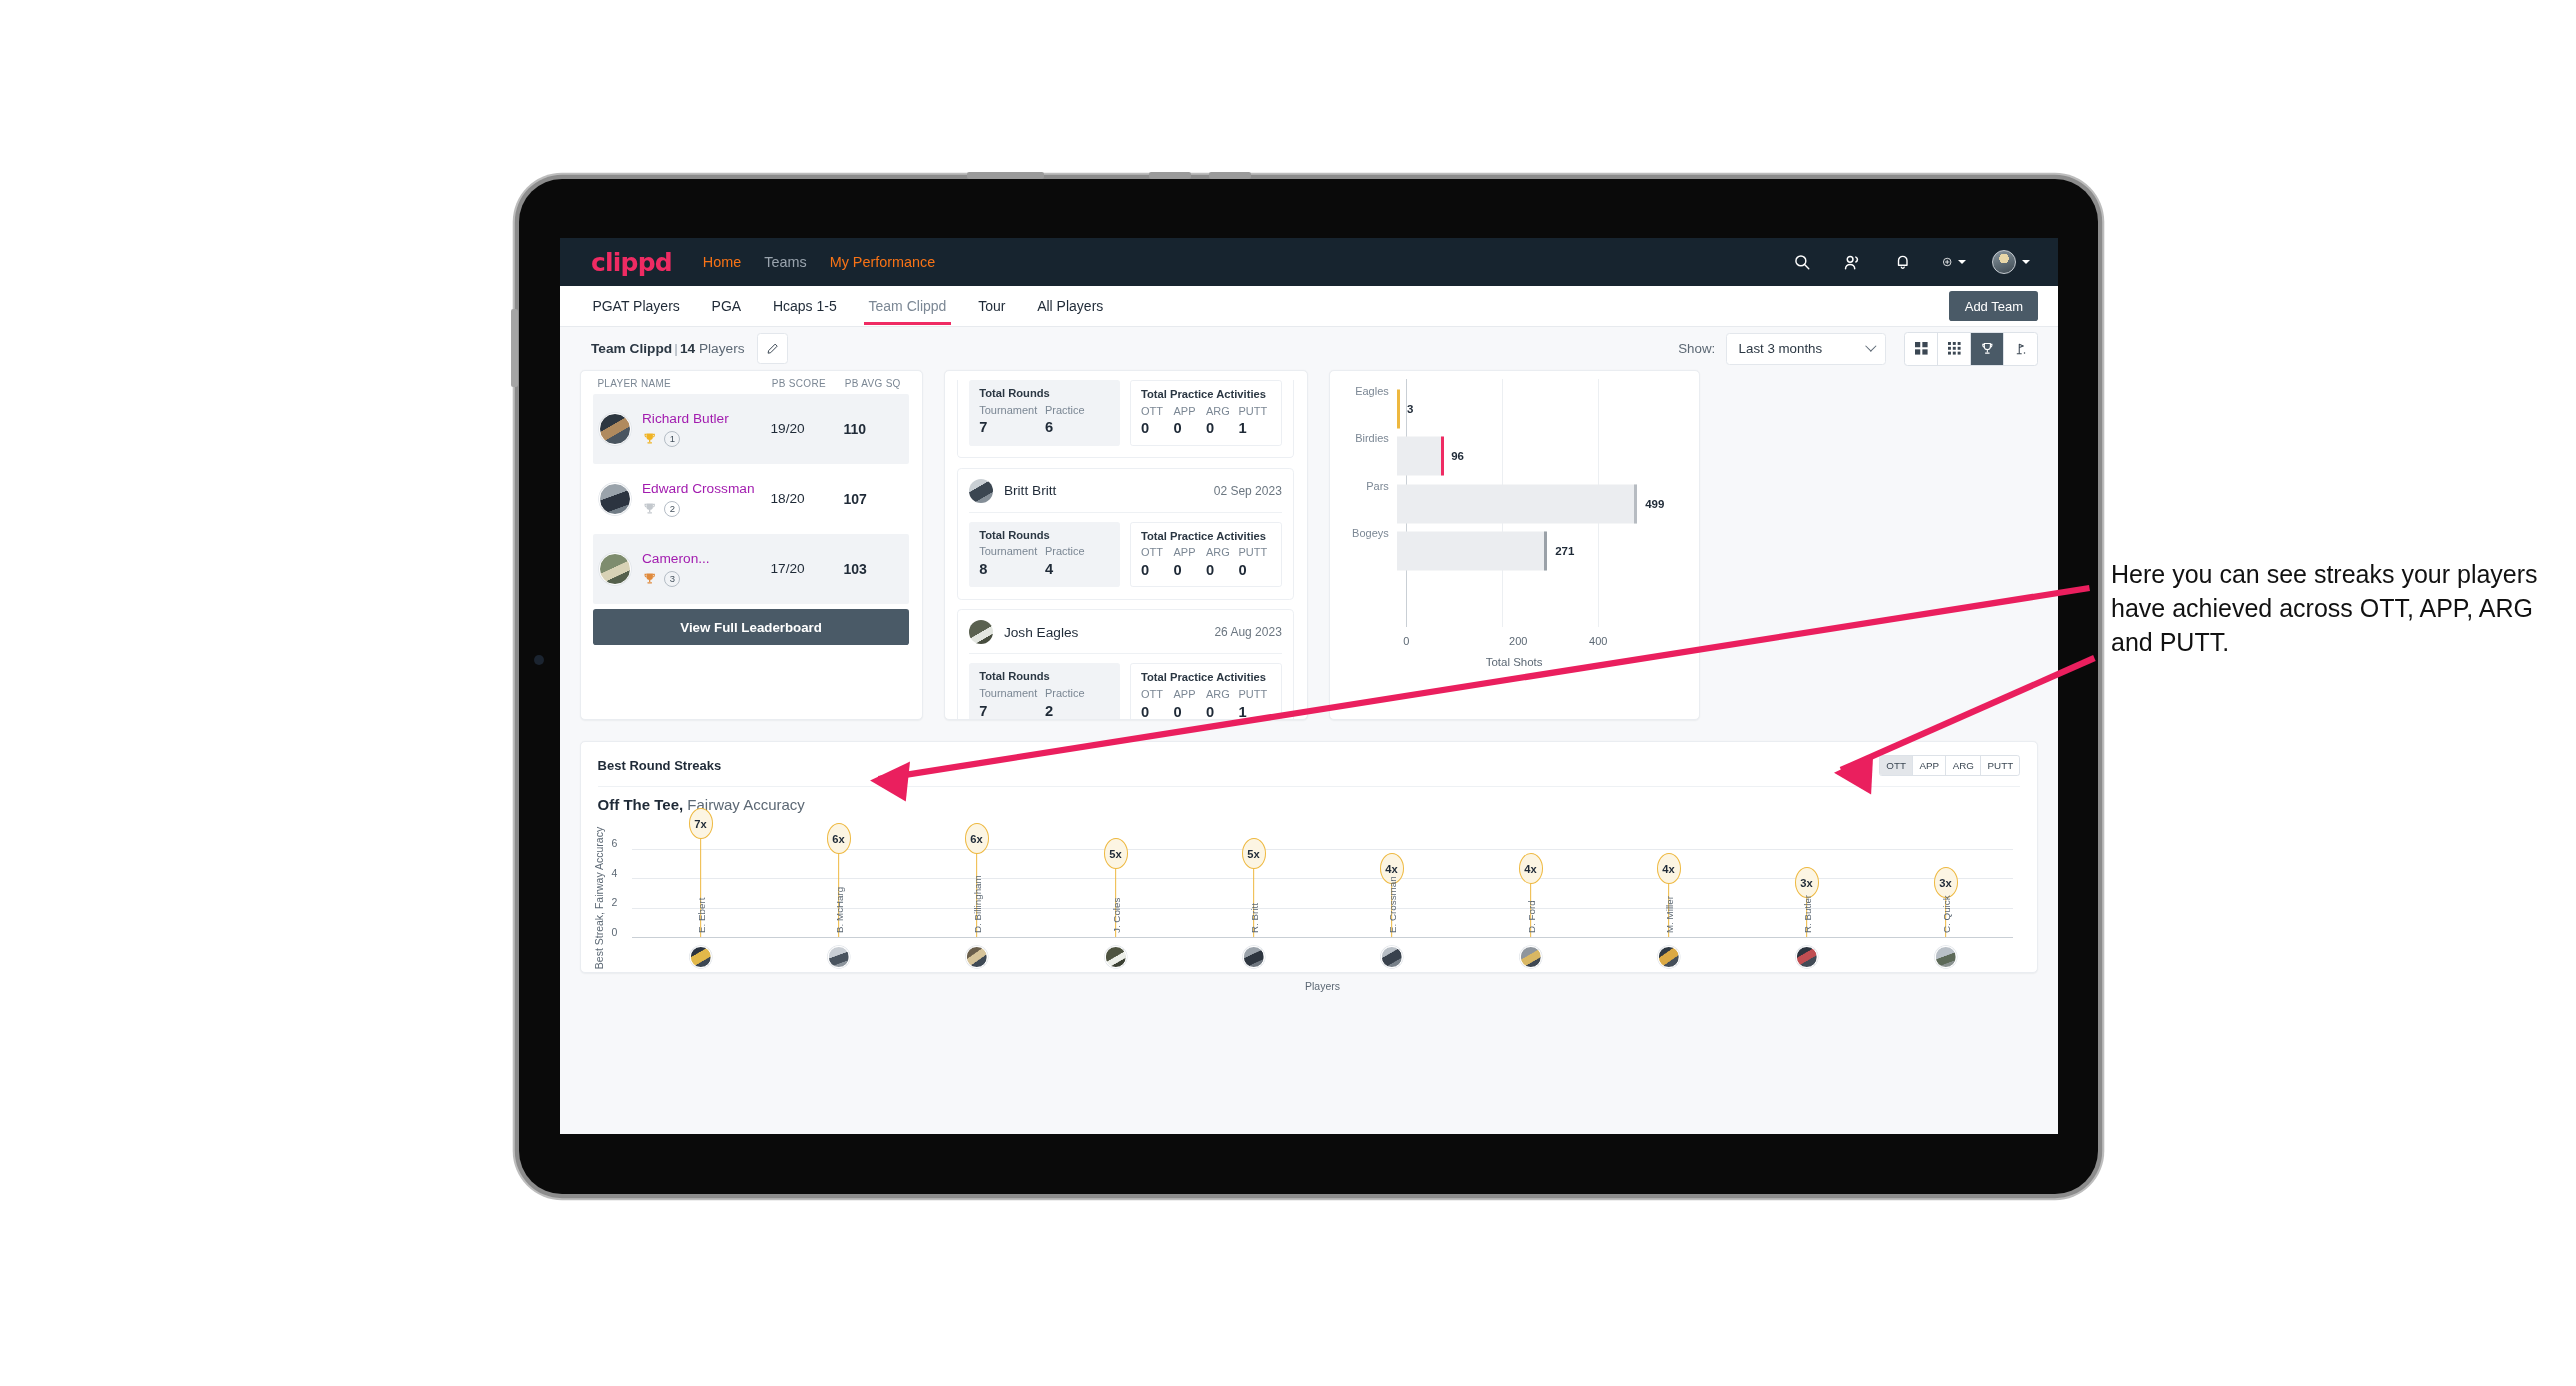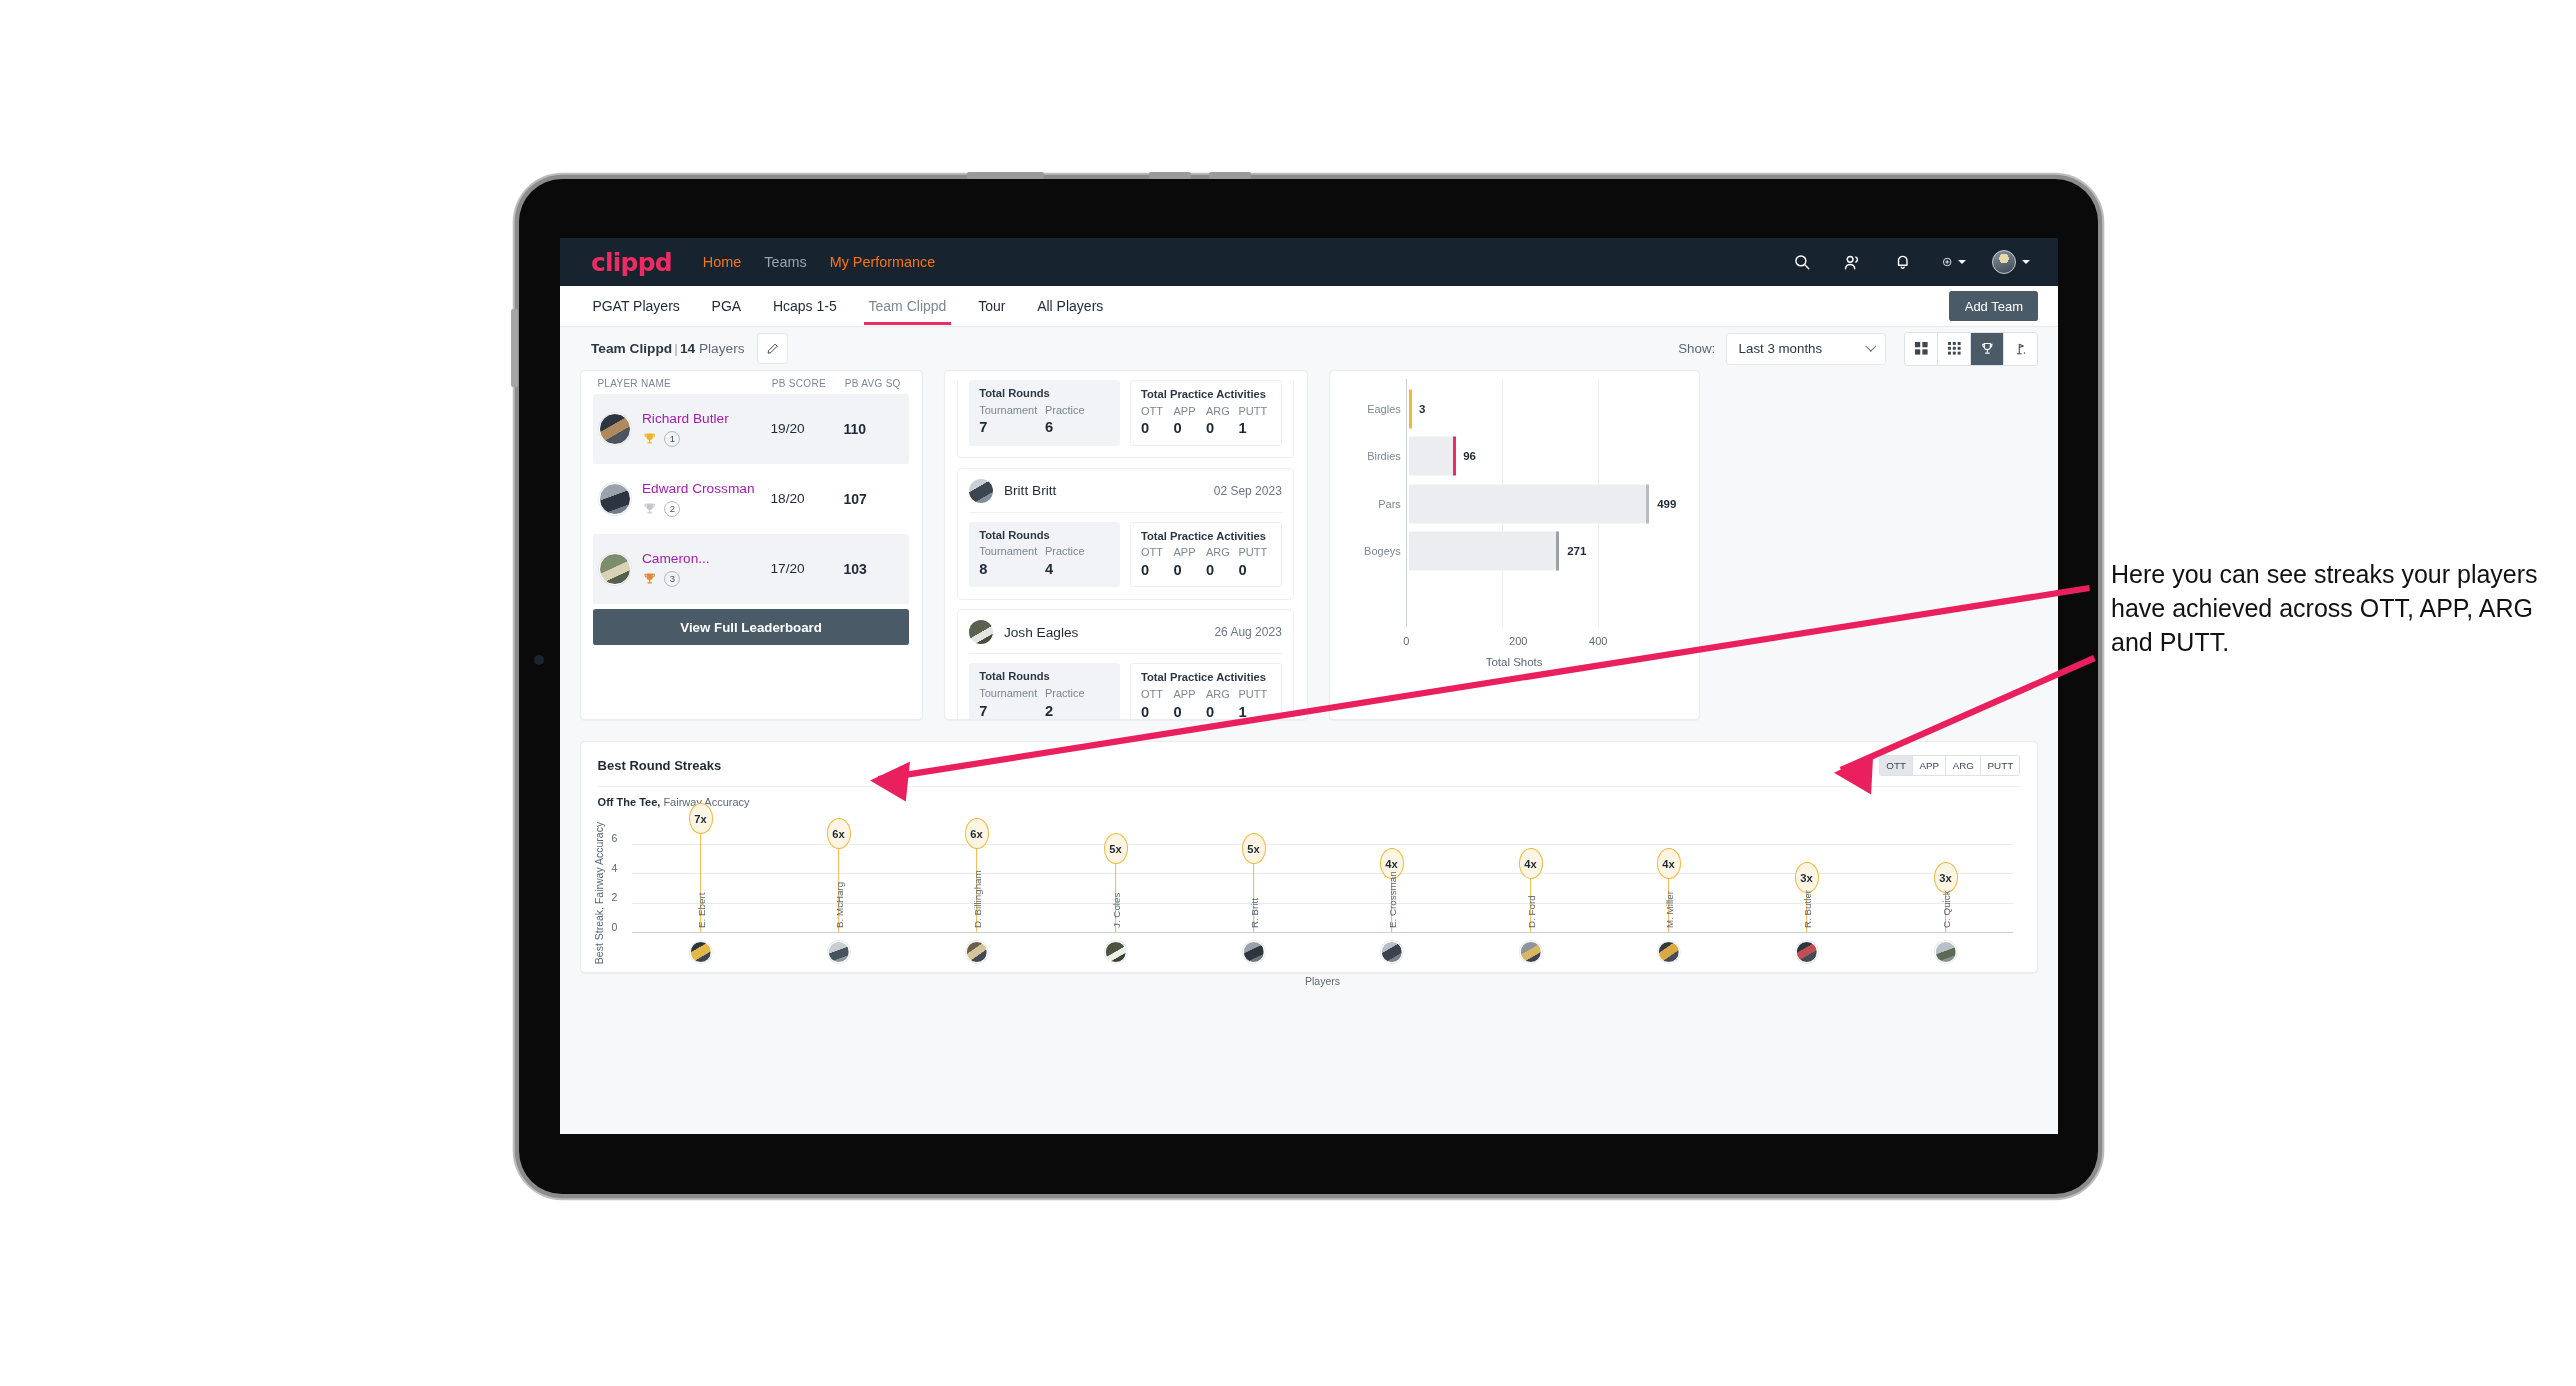--- a/index.html
+++ b/index.html
@@ -219,21 +219,21 @@
   .practice-box { border: 0.7px solid #eceff3; border-radius: 2.8px; padding: 7px 9.8px 8.4px; flex: 1; }
   .box-title { font-size: 11.2px; font-weight: 700; color: #2b3743; margin-bottom: 4.9px; white-space: nowrap; }
   .sub-row { display: flex; }
   .sub-col { flex: 1; }
   .sub-lbl { font-size: 11px; color: #7b8794; margin-bottom: 3.5px; }
   .sub-val { font-size: 14.7px; font-weight: 700; color: #1f2a37; }
 
   
   #scores-card { width: 371px; height: 350px; padding: 8.4px 12.6px 9.8px; position: relative; }
   #bar-chart { position: relative; width: 100%; height: 100%; }
-  .bc-row { position: absolute; left: 12px; right: 0; display: flex; align-items: center; height: 43px; }
+  .bc-row { position: absolute; left: 0; right: 0; display: flex; height: 43px; }
   .bc-label { width: 55px; text-align: right; font-size: 11px; color: #7b8794; padding-right: 8.4px; }
   .bc-track { position: relative; flex: 1; height: 100%; }
   .bc-bar { position: absolute; top: 50%; transform: translateY(-50%); height: 39px; background: #ebedf0; }
   .bc-cap { position: absolute; top: 50%; transform: translateY(-50%); width: 2.8px; height: 39px; }
   .bc-value { position: absolute; top: 50%; transform: translateY(-50%); font-size: 11.5px; font-weight: 700; color: #1f2a37; }
   .bc-grid { position: absolute; top: 0; width: 0.7px; background: #eceff2; }
   .bc-axis { position: absolute; top: 0; width: 1px; background: #c9cfd5; }
   .bc-tick { position: absolute; font-size: 11px; color: #5c6874; transform: translateX(-50%); }
   #bc-xlabel { position: absolute; left: 0; right: 0; text-align: center; font-size: 11.5px; color: #5c6874; }
 
@@ -244,21 +244,21 @@
   #streaks-head-spacer { flex: 1; }
   #cat-toggle { display: flex; border: 0.7px solid #dde2e8; border-radius: 2.8px; overflow: hidden; background: #ffffff; }
   .cat-btn {
     min-width: 31px; height: 19.6px; padding: 0 6.3px;
     display: flex; align-items: center; justify-content: center;
     font-size: 9.8px; color: #3b4753; border-right: 0.7px solid #dde2e8; cursor: pointer;
   }
   .cat-btn:last-child { border-right: none; }
   .cat-btn.active { background: #e3e6ea; }
   #streaks-divider { height: 0.7px; background: #eef1f4; margin: 9.8px 0 0; }
-  #streaks-subtitle { font-size: 11px; color: #5c6874; margin-top: 9.8px; }
+  #streaks-subtitle { font-size: 15px; color: #5c6874; margin-top: 9.8px; }
   #streaks-subtitle b { color: #1f2a37; font-weight: 700; }
 
   #lolli-chart { position: relative; margin-top: 7px; height: 155px; }
   #lolli-ylabel {
     position: absolute; left: 1.4px; top: 50%;
     transform: translate(-50%, -50%) rotate(-90deg);
     transform-origin: center;
     font-size: 10.5px; color: #5c6874; white-space: nowrap;
   }
   .lc-grid { position: absolute; left: 34px; right: 7px; height: 0.7px; background: #e7eaee; }

